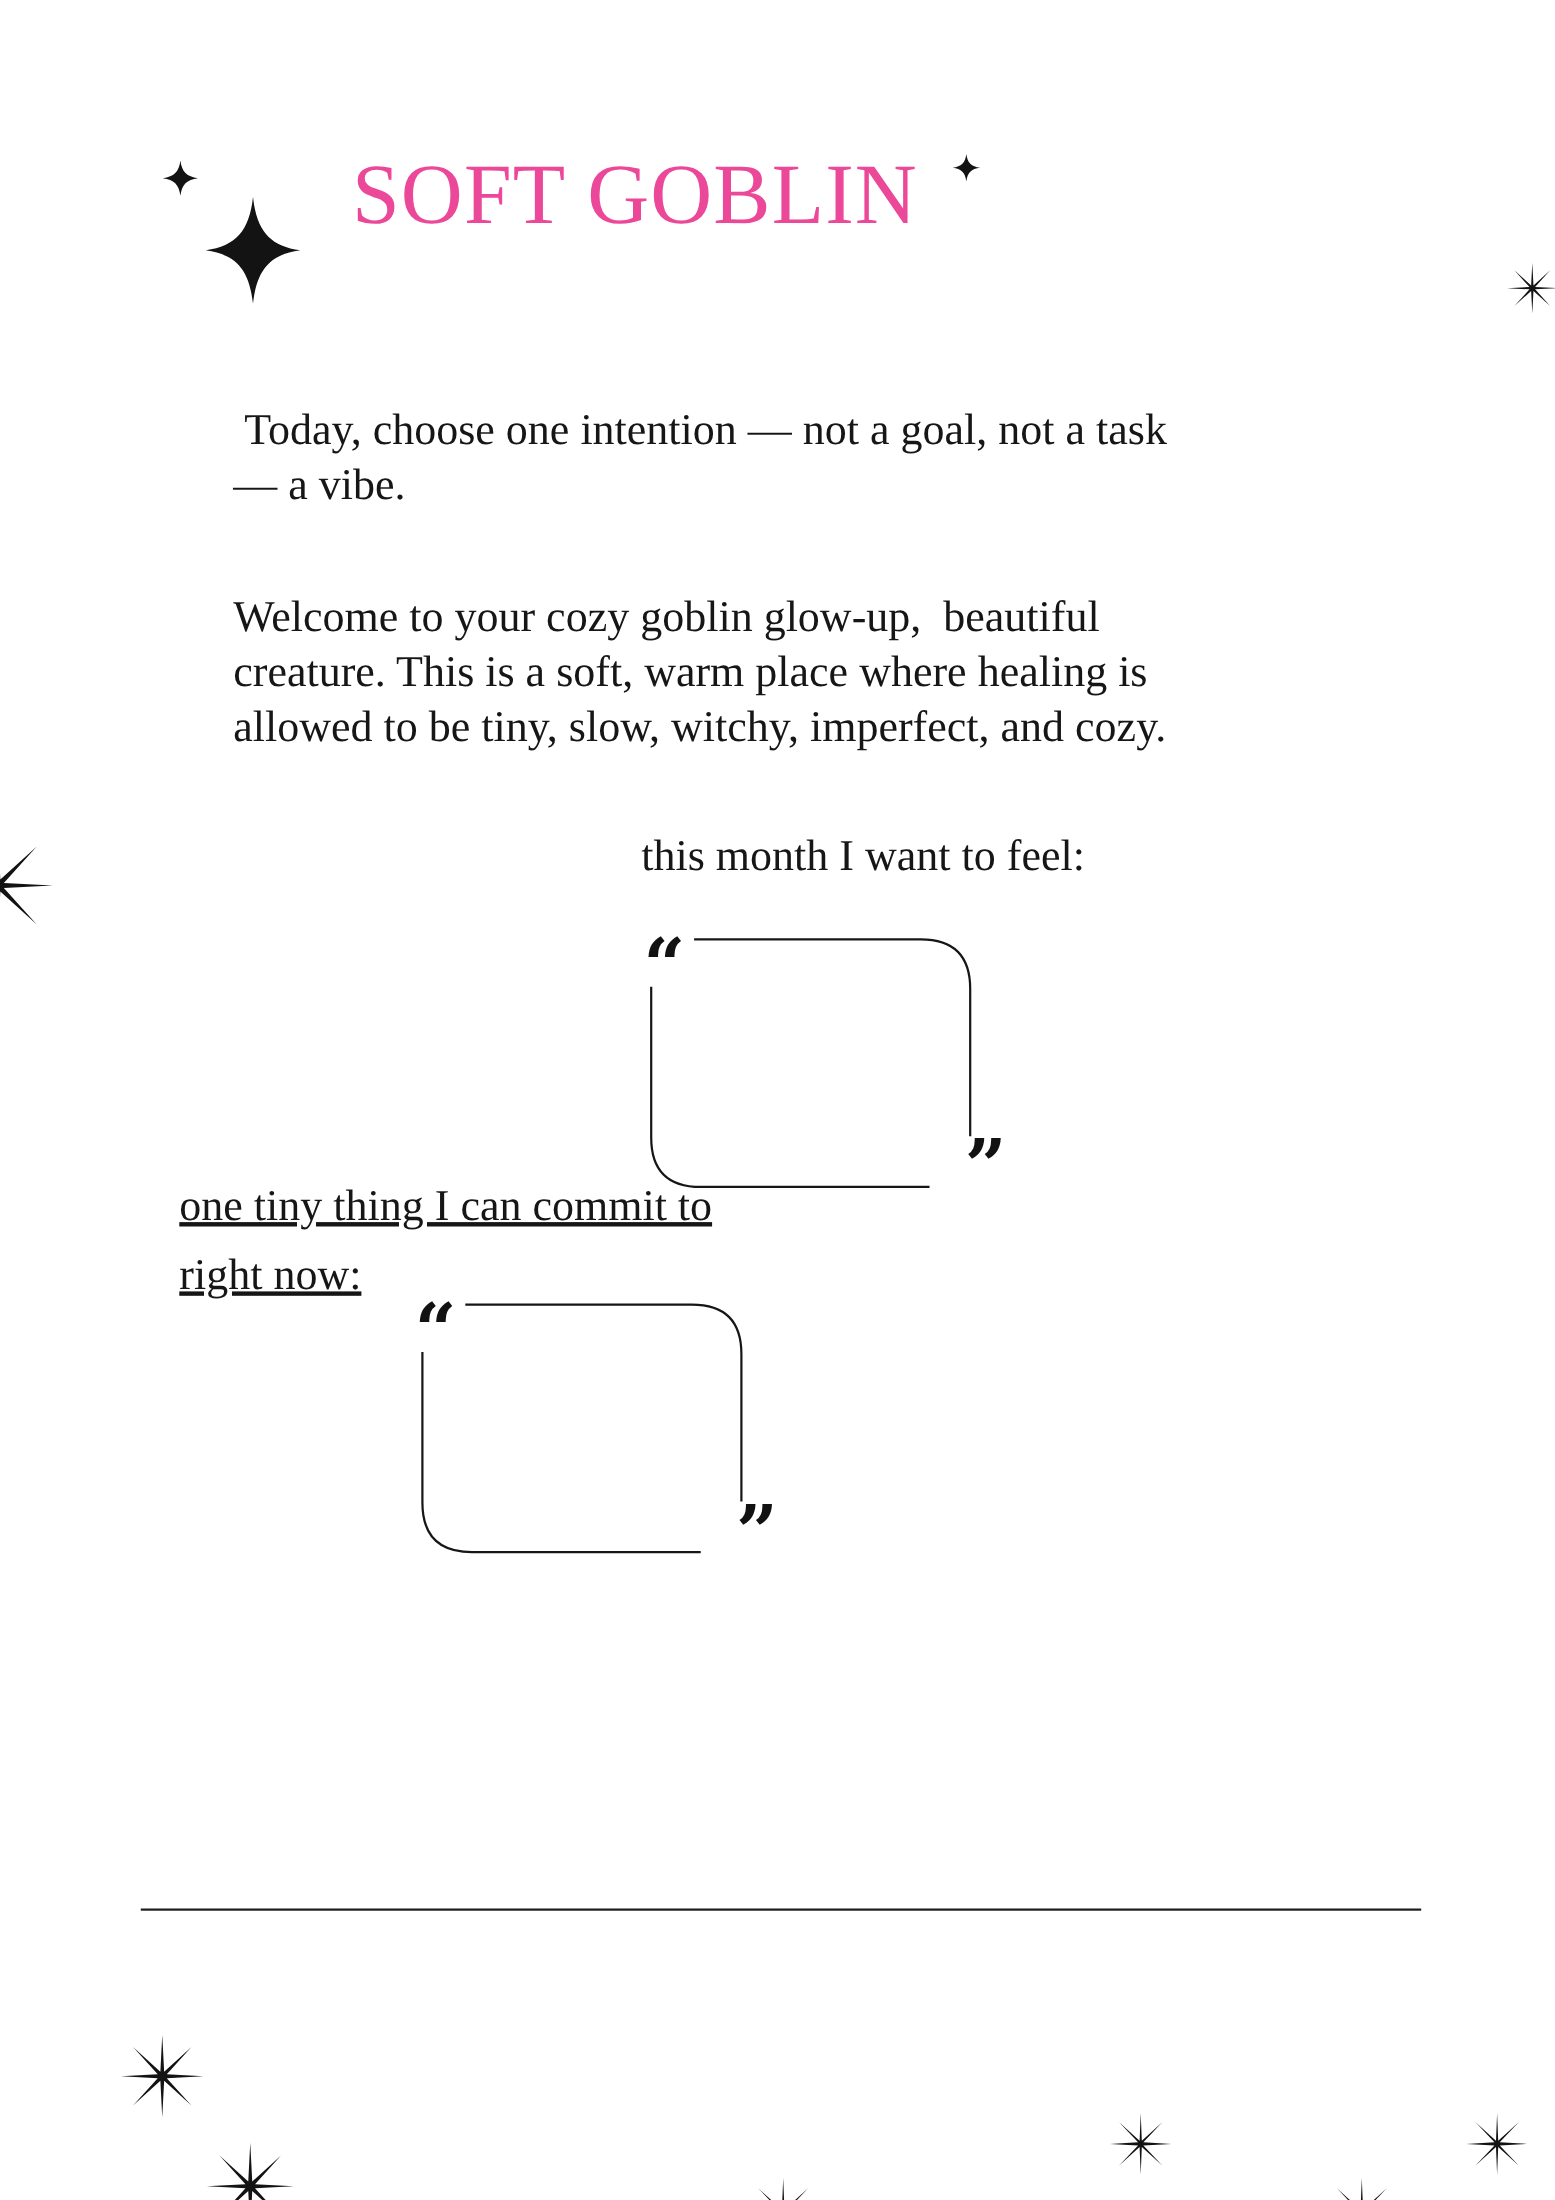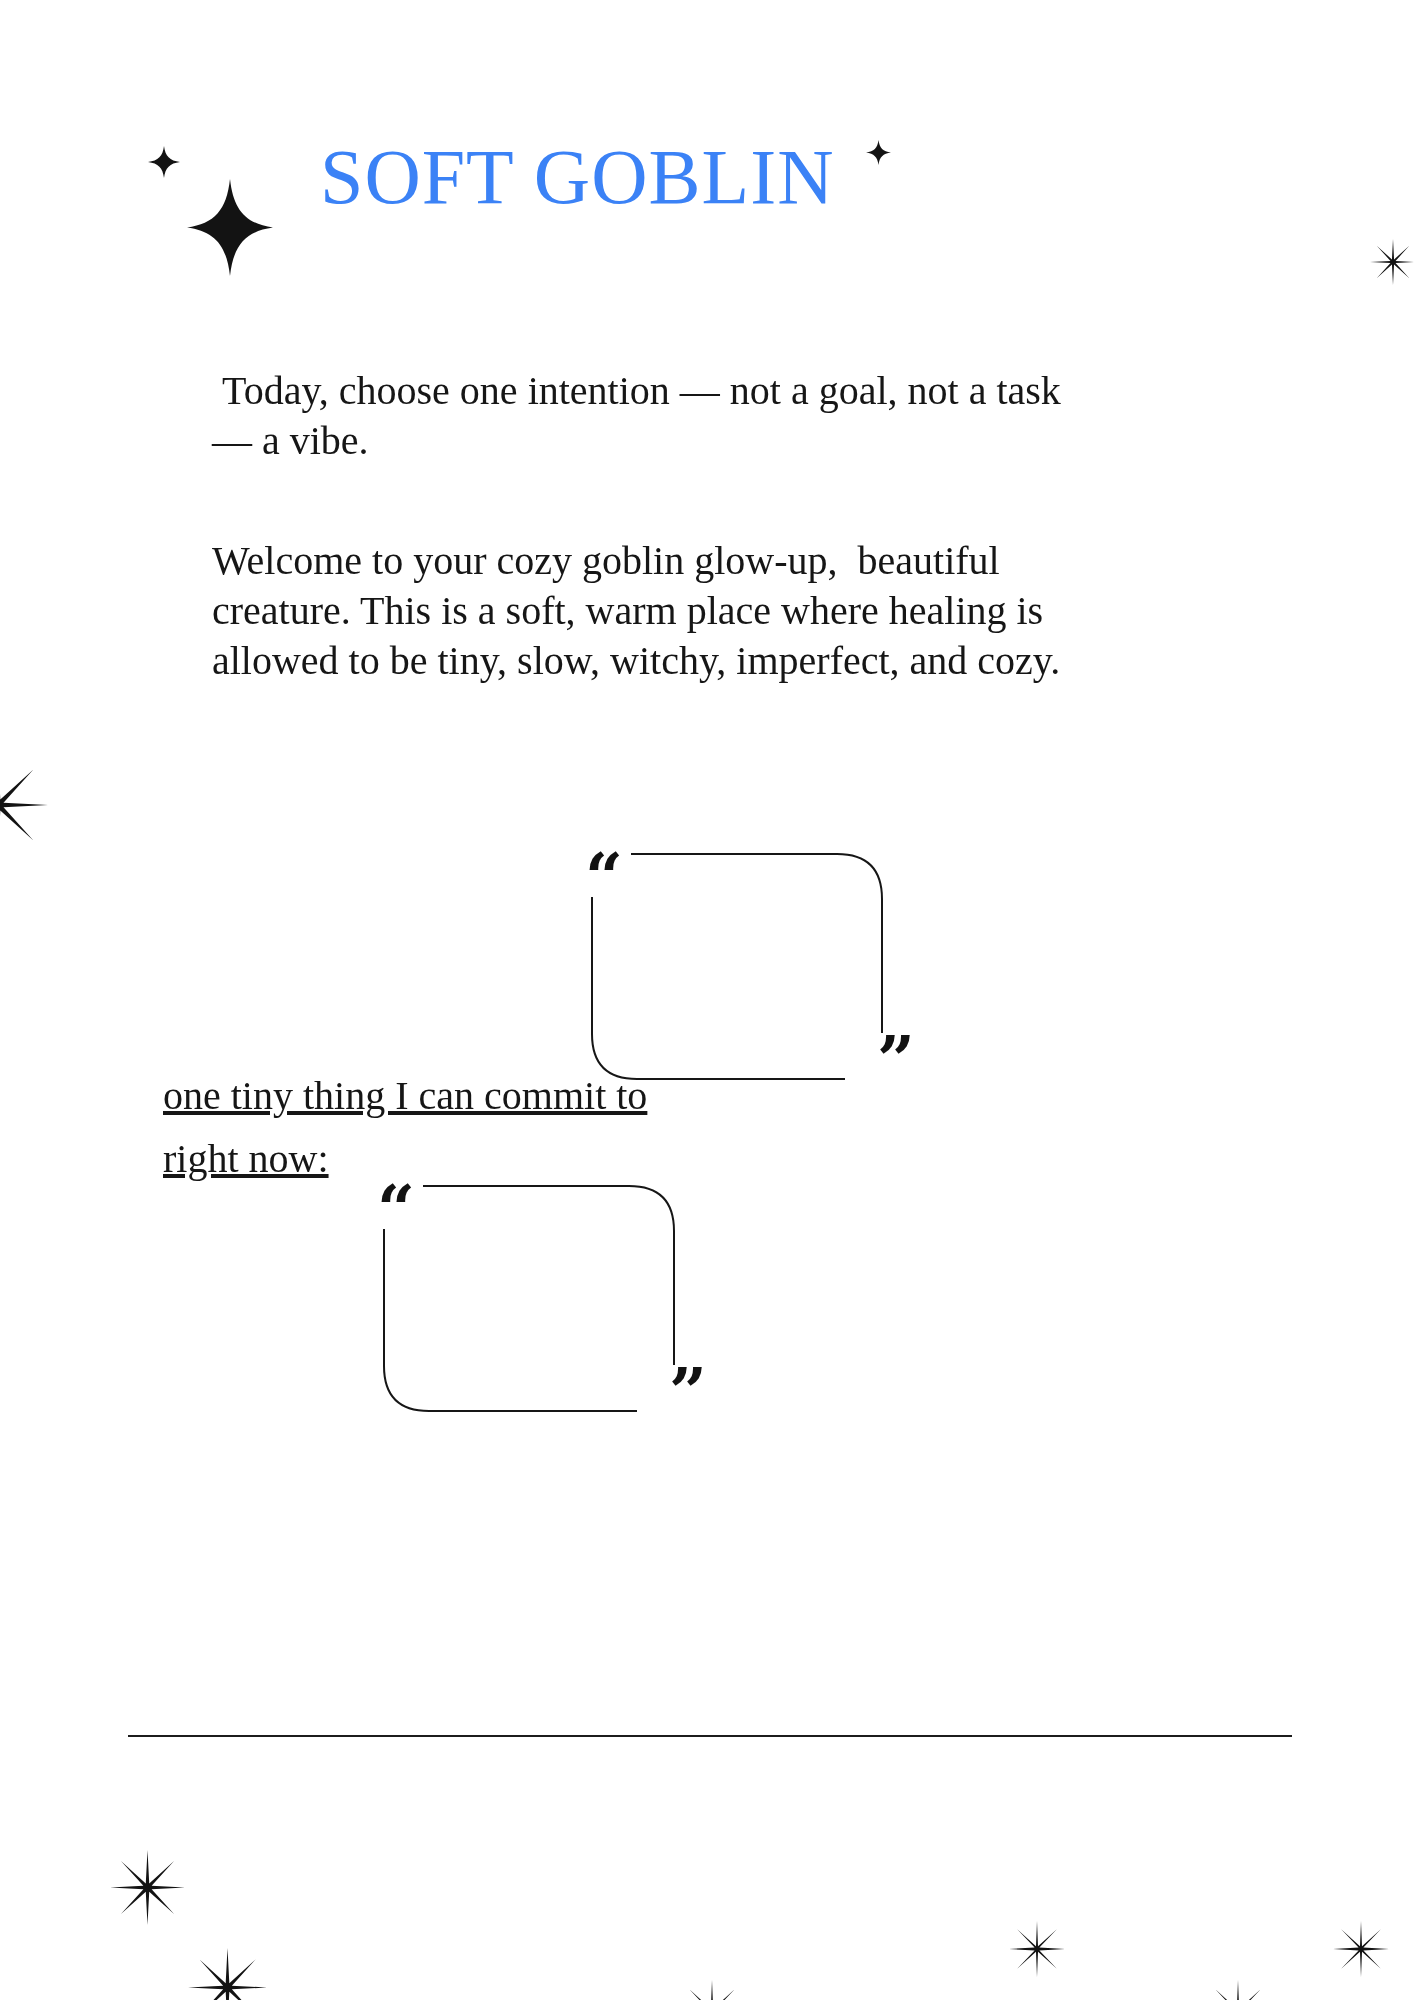--- a/index.html
+++ b/index.html
@@ -18,21 +18,21 @@
   .title {
     position: absolute;
     left: 320px;
     top: 124px;
     width: 640px;
     margin: 0;
     font-size: 78px;
     line-height: 105px;
     font-weight: 400;
     letter-spacing: 1px;
-    color: #3b82f6;
+    color: #ec4899;
   }
   .title span { display: block; }
 
   .intro-block {
     position: absolute;
     left: 212px;
     top: 366px;
     width: 990px;
     font-size: 40px;
     line-height: 50px;
@@ -171,20 +171,21 @@
   </h1>
 
   <div class="intro-block">
     <p> Today, choose one intention — not a goal, not a task
 — a vibe.</p>
     <p>Welcome to your cozy goblin glow-up,  beautiful
 creature. This is a soft, warm place where healing is
 allowed to be tiny, slow, witchy, imperfect, and cozy.</p>
   </div>
 
+  <p class="prompt prompt-feel">this month I want to feel:</p>
 
   <div class="qbox qbox-feel">
     <svg class="frame" width="292" height="227" viewBox="0 0 292 227">
       <path d="M 40 1 H 246 Q 291 1 291 46 V 180" fill="none" stroke="#161616" stroke-width="2"></path>
       <path d="M 1 44 V 181 Q 1 226 46 226 H 254" fill="none" stroke="#161616" stroke-width="2"></path>
     </svg>
     <span class="quote-mark quote-open">“</span>
     <span class="quote-mark quote-close">”</span>
   </div>
 

